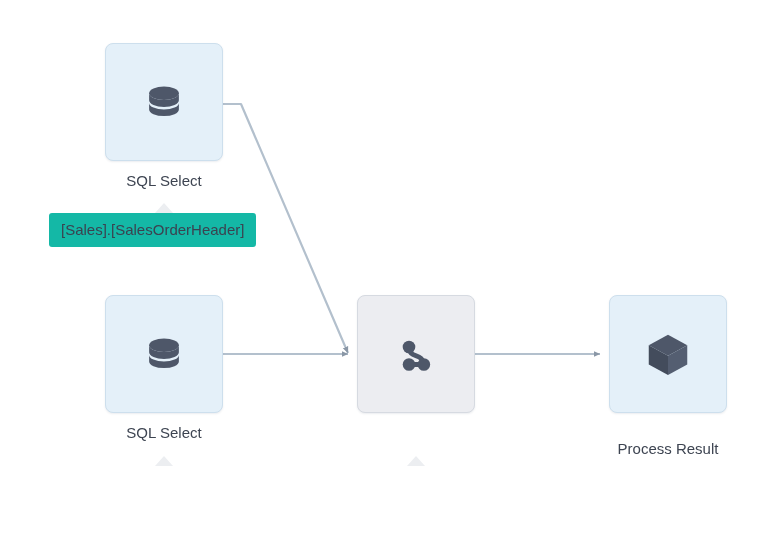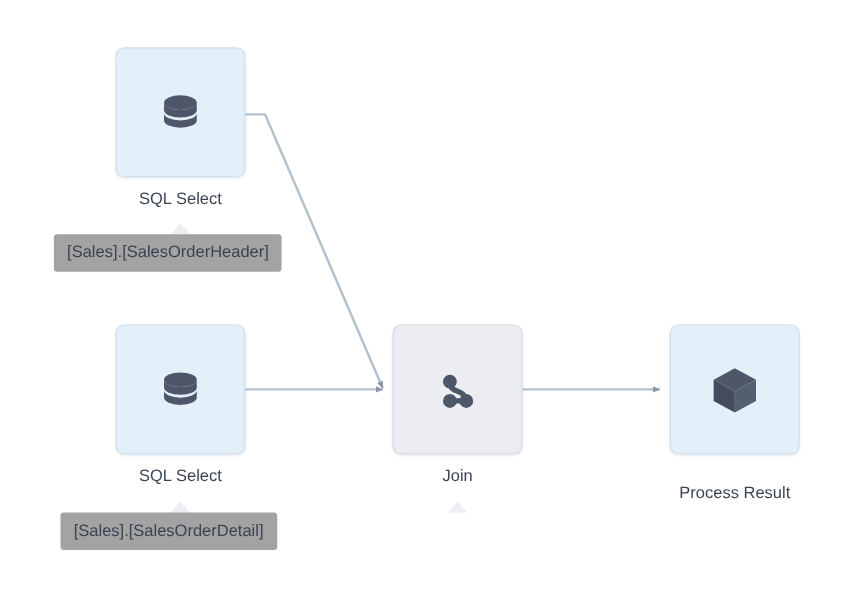--- a/index.html
+++ b/index.html
@@ -68,21 +68,21 @@
     text-align: center;
     font-size: 15px;
     line-height: 18px;
     color: #3d4451;
     white-space: nowrap;
   }
 
   
   .tooltip {
     position: absolute;
-    background: #a3a3a3;
+    background: #14b8a6;
     color: #3b4250;
     font-size: 15px;
     line-height: 19px;
     padding: 7px 12px 8px 12px;
     border-radius: 3px;
     white-space: nowrap;
   }
   .tooltip-arrow {
     position: absolute;
     width: 0;
@@ -128,32 +128,30 @@
     <svg class="node-icon" viewBox="0 0 64 64">
       <ellipse cx="32" cy="22" rx="17" ry="7.6" fill="#4e5769"></ellipse>
       <path d="M15,22 v8 a17,7.6 0 0 0 34,0 v-8 a17,7.6 0 0 1 -34,0 z" fill="#4e5769"></path>
       <path d="M15,33 v7.5 a17,7.6 0 0 0 34,0 V33 a17,7.6 0 0 1 -34,0 z" fill="#4e5769"></path>
       <path d="M15,43.5 v0 a17,7.6 0 0 0 34,0 v0 a17,7.6 0 0 1 -34,0 z" fill="#4e5769"></path>
     </svg>
   </div>
   <div class="node-label" style="left:64px; top:424px;">SQL Select</div>
 
   <div class="tooltip-arrow" style="left:155px; top:456px;"></div>
-  <div class="tooltip" style="left:55px; top:466px;">[Sales].[SalesOrderDetail]</div>
 
   <div class="node kind-transform" style="left:357px; top:295px;">
     <svg class="node-icon" viewBox="0 0 64 64">
       <path d="M24,24 C24,38 40,30 40,44" fill="none" stroke="#4e5769" stroke-width="5.5" stroke-linecap="round"></path>
       <path d="M24,44 L40,44" fill="none" stroke="#4e5769" stroke-width="5.5" stroke-linecap="round"></path>
       <circle cx="24" cy="24" r="7.2" fill="#4e5769"></circle>
       <circle cx="24" cy="44" r="7.2" fill="#4e5769"></circle>
       <circle cx="41" cy="44" r="7.2" fill="#4e5769"></circle>
     </svg>
   </div>
-  <div class="node-label" style="left:316px; top:424px;">Join</div>
 
   <div class="tooltip-arrow" style="left:407px; top:456px;"></div>
 
   <div class="node kind-sink" style="left:609px; top:295px;">
     <svg class="node-icon" viewBox="0 0 64 64">
       <path d="M32,10 L54,22 L32,34 L10,22 Z" fill="#4e5769"></path>
       <path d="M10,22 L32,34 L32,56 L10,44 Z" fill="#434c5c"></path>
       <path d="M54,22 L32,34 L32,56 L54,44 Z" fill="#545e71"></path>
     </svg>
   </div>

